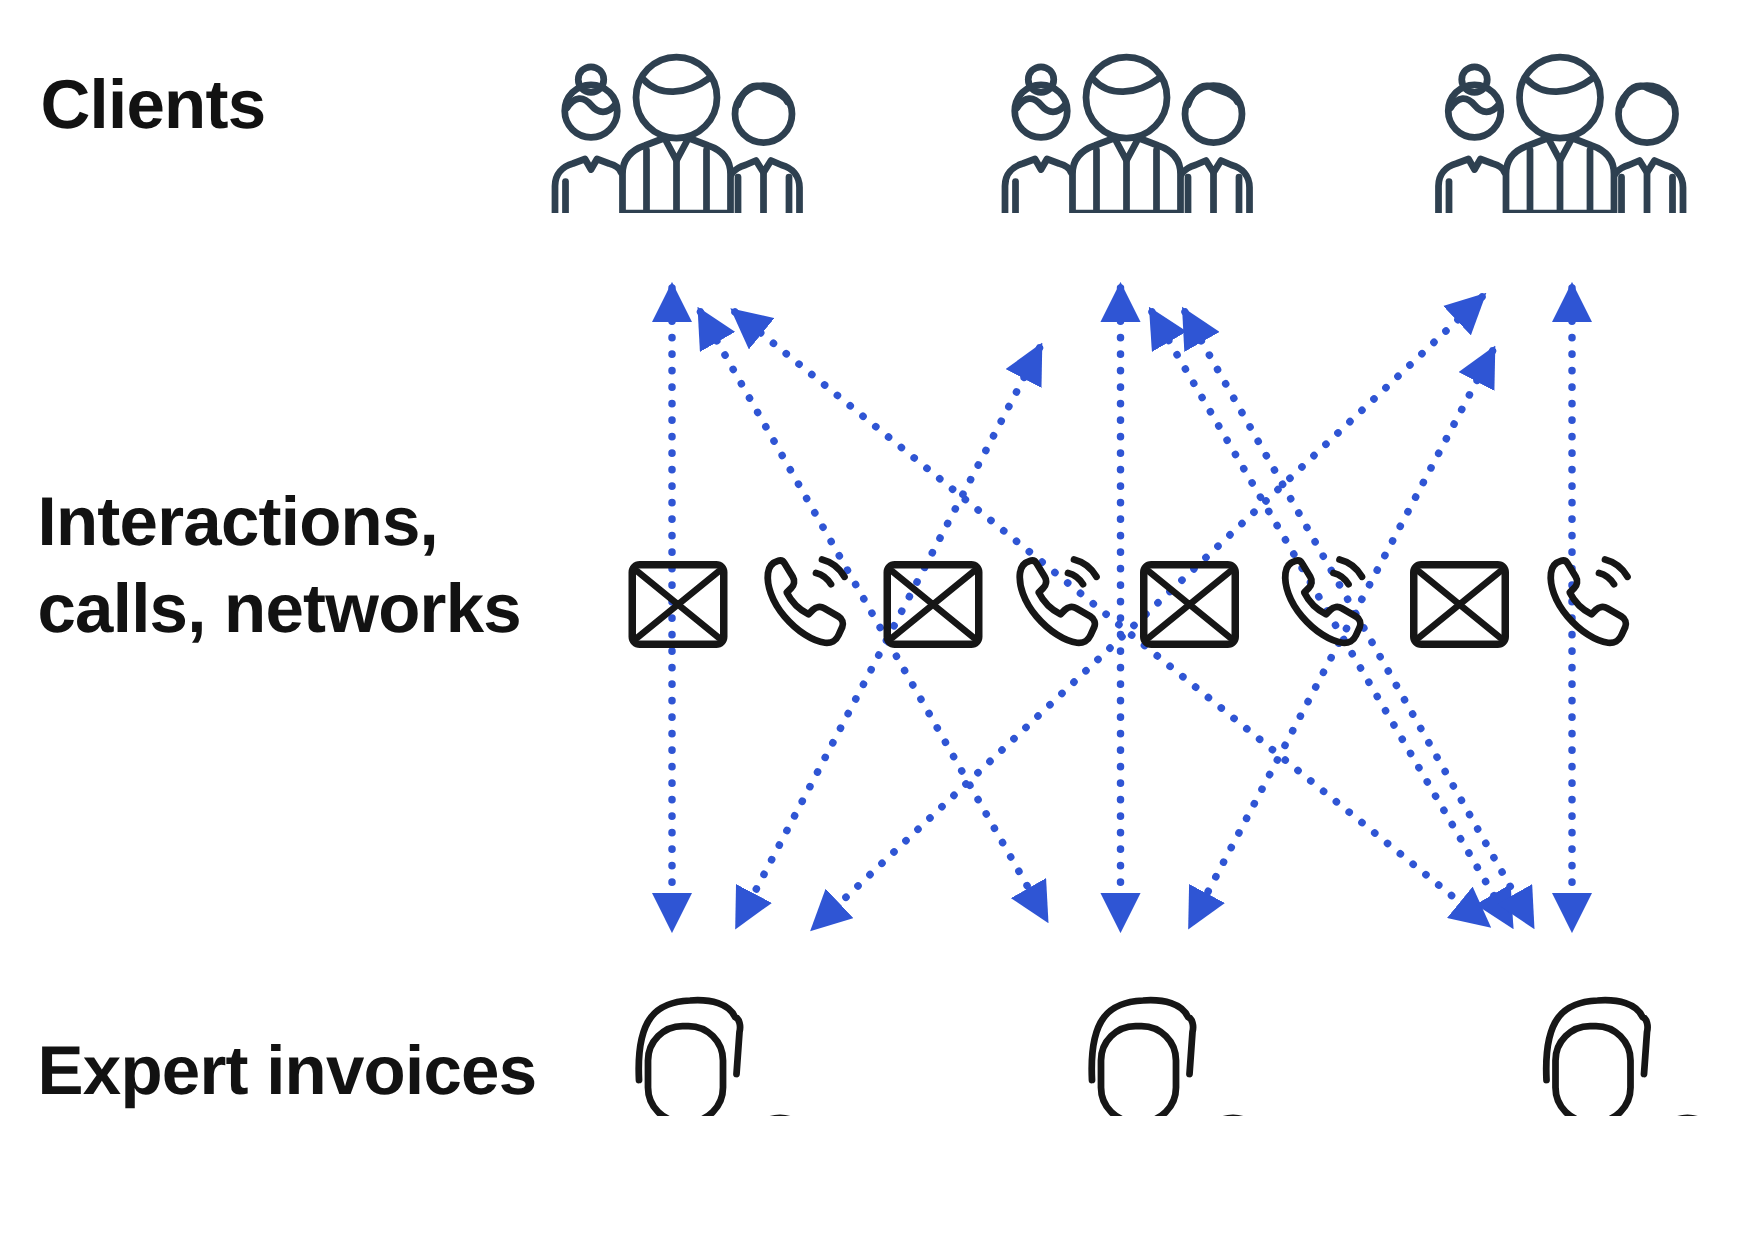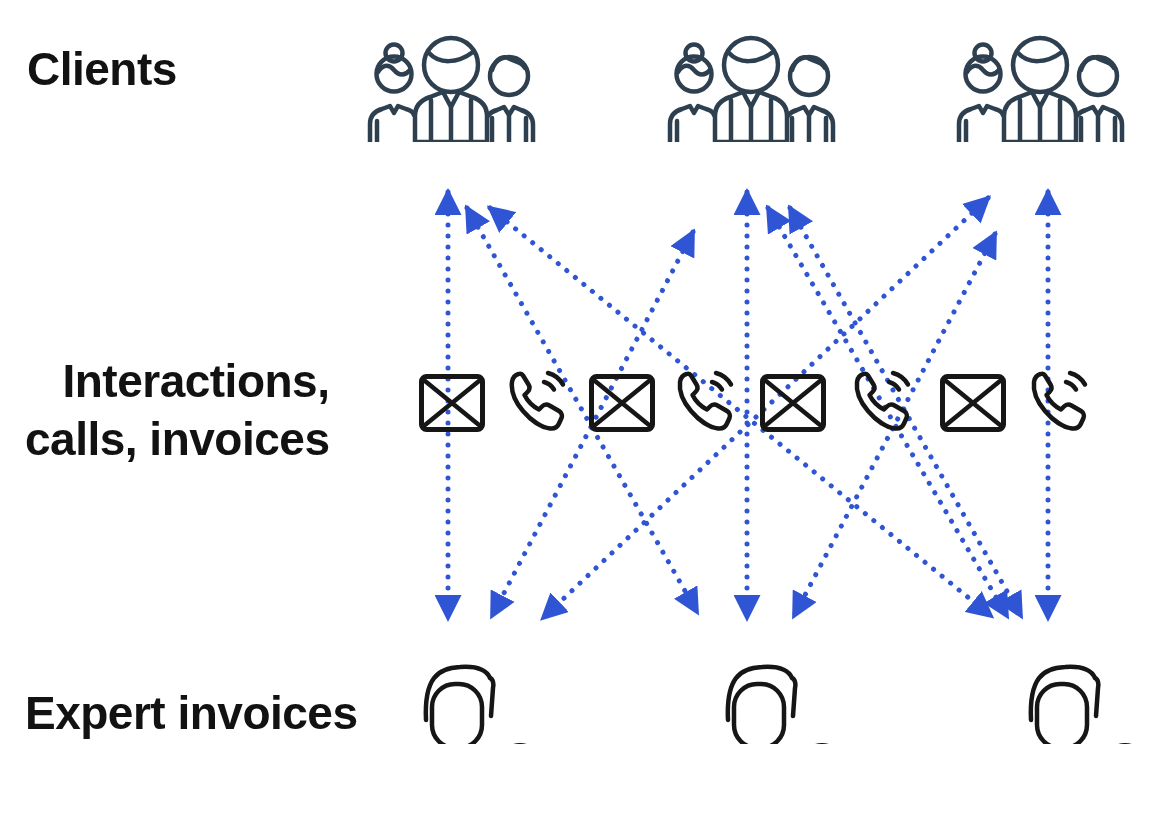--- a/index.html
+++ b/index.html
@@ -13,21 +13,21 @@
   .row-label{
     position:absolute;
     color:var(--label,#121212);
     font-weight:600;
     font-size:46px;
     letter-spacing:-0.5px;
     line-height:58px;
     white-space:nowrap;
   }
   #label-clients{left:27px;top:40px;}
-  #label-interactions{left:25px;top:352px;text-align:right;}
+  #label-interactions{left:25px;top:318px;}
   #label-experts{left:25px;top:684px;}
   .row-label span{display:block;}
   svg.diagram{position:absolute;left:0;top:0;}
   .arrow{
     stroke:var(--arrow,#2f55d4);
     stroke-width:5;
     stroke-dasharray:0.1 10.9;
     stroke-linecap:round;
     fill:none;
   }
@@ -41,21 +41,21 @@
 <body>
 
 <div class="canvas">
 
   <div class="row-label" id="label-clients">
     <span>Clients</span>
   </div>
 
   <div class="row-label" id="label-interactions">
     <span>Interactions,</span>
-    <span>calls, invoices</span>
+    <span>calls, networks</span>
   </div>
 
   <div class="row-label" id="label-experts">
     <span>Expert invoices</span>
   </div>
 
   <svg class="diagram" width="1164" height="832" viewBox="0 0 1164 832" xmlns="http://www.w3.org/2000/svg">
     <defs>
       <marker id="ah-end" viewBox="0 0 10 10" markerWidth="5.4" markerHeight="5.4" refX="8.5" refY="5" orient="auto">
         <path d="M0,0 L10,5 L0,10 Z" fill="var(--arrow,#2f55d4)"></path>

